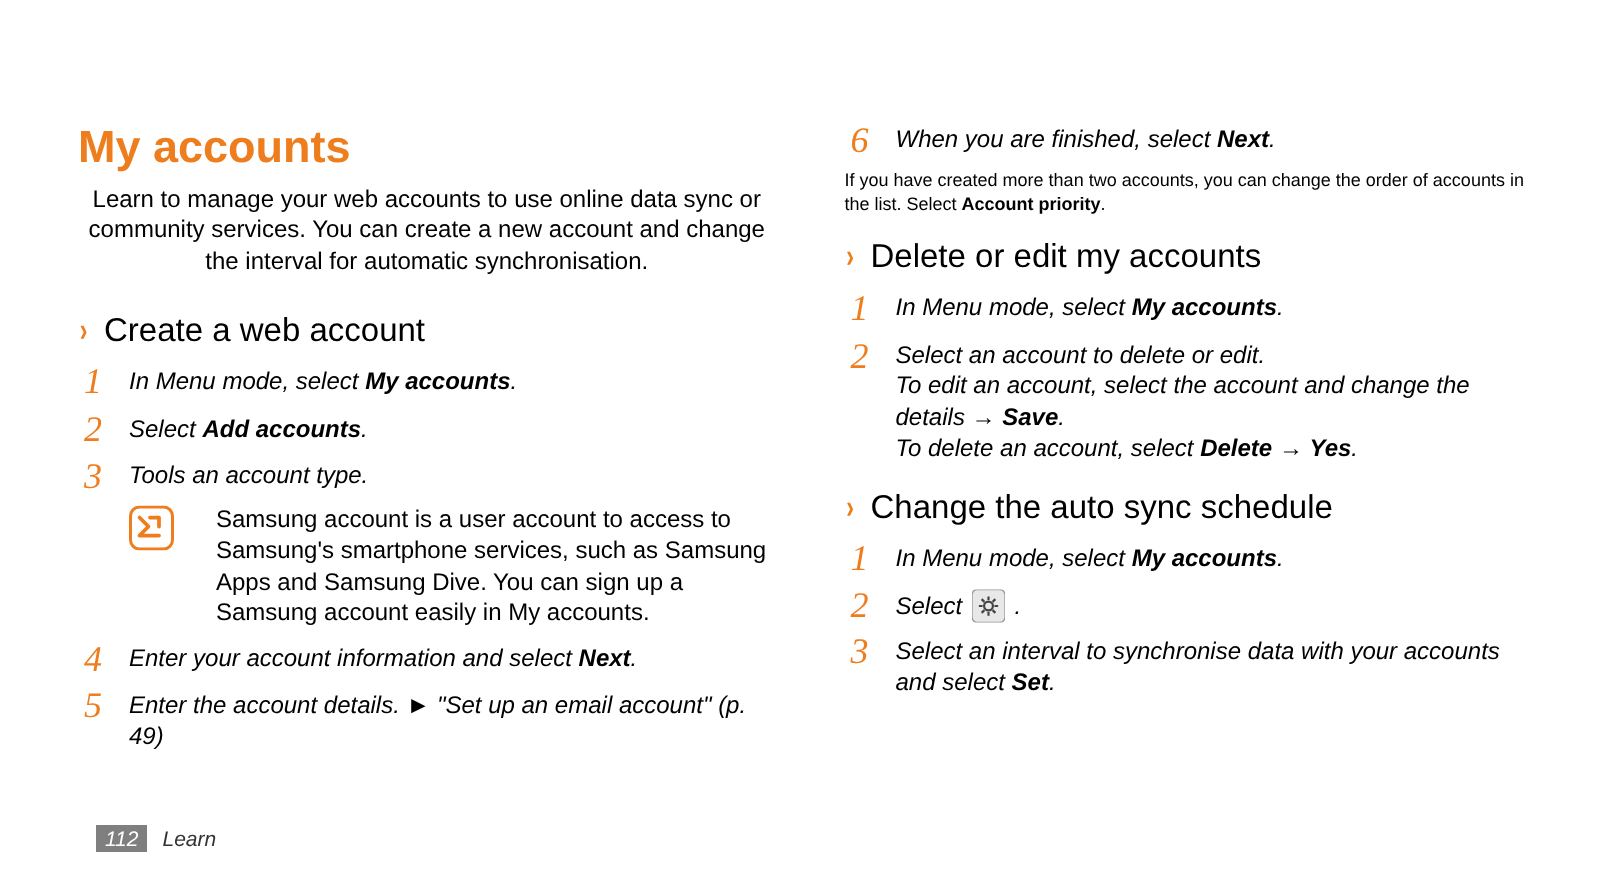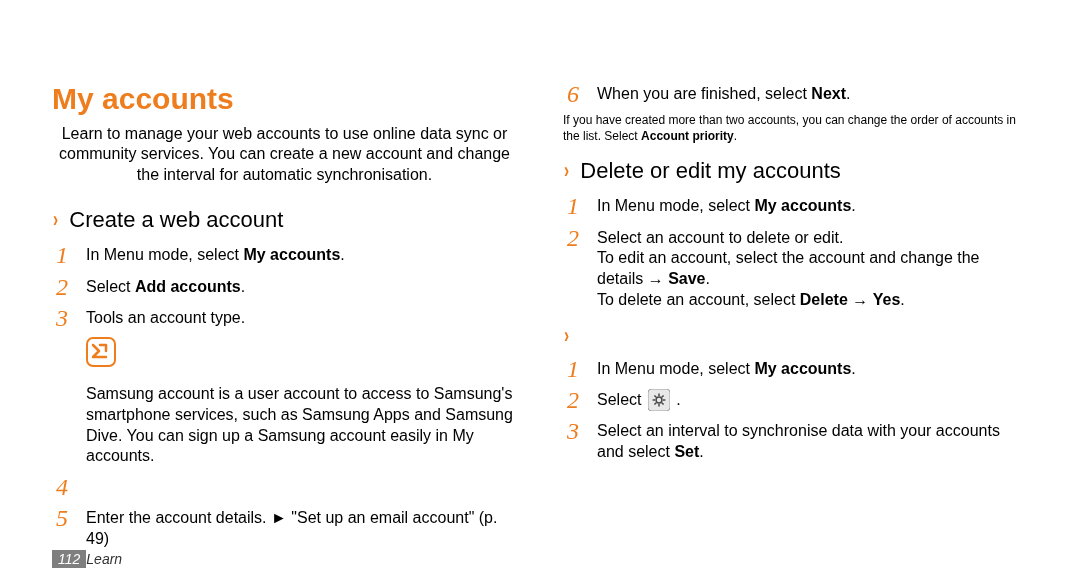--- a/index.html
+++ b/index.html
@@ -69,28 +69,28 @@
     line-height: 1.05;
     min-width: 20px;
     text-align: center;
     font-weight: 400;
   }
   .step-body {
     font-size: 16px;
     line-height: 1.3;
     flex: 1;
     padding-top: 2px;
+    font-style: italic;
   }
   b { font-weight: 700; }
   .note {
     display: flex;
     align-items: flex-start;
-    gap: 17px;
+    gap: 28px;
     margin: 2px 0 8px 34px;
-    flex-direction: column;
   }
   .note-icon {
     width: 30px;
     height: 30px;
     flex-shrink: 0;
   }
   .note-text {
     font-size: 16px;
     line-height: 1.3;
   }
@@ -103,24 +103,25 @@
     display: inline-block;
     vertical-align: middle;
     width: 22px;
     height: 22px;
     margin: 0 2px;
     position: relative;
     top: -1px;
   }
   .footer {
     position: absolute;
-    left: 52px;
+    left: 64px;
     bottom: 18px;
     display: flex;
     align-items: center;
+    gap: 10px;
     font-size: 14px;
     font-style: italic;
     color: #333;
   }
   .page-num-box {
     background: #7f7f7f;
     color: #fff;
     font-style: italic;
     padding: 1px 6px;
     font-size: 14px;
@@ -161,20 +162,21 @@
           <rect x="1" y="1" width="28" height="28" rx="6" ry="6" fill="#fff" stroke="#ee7d1e" stroke-width="2"></rect>
           <path d="M7 20 L13 14 L7 8 M7 20 L20 20 M14 8 L20 8 L20 14" fill="none" stroke="#ee7d1e" stroke-width="2.5" stroke-linecap="round" stroke-linejoin="round"></path>
         </svg>
       </span>
       <div class="note-text">Samsung account is a user account to access to Samsung's smartphone services, such as Samsung Apps and Samsung Dive. You can sign up a Samsung account easily in My accounts.</div>
     </div>
 
     <ol class="steps">
         <li class="step">
           <span class="step-num">4</span>
+          <div class="step-body">Enter your account information and select <b>Next</b>.</div>
         </li>
         <li class="step">
           <span class="step-num">5</span>
           <div class="step-body">Enter the account details. ► "Set up an email account" (p. 49)</div>
         </li>
       </ol>
   </div>
 
   <div class="col">
     <ol class="steps">
@@ -195,20 +197,21 @@
           <div class="step-body">In Menu mode, select <b>My accounts</b>.</div>
         </li>
         <li class="step">
           <span class="step-num">2</span>
           <div class="step-body">Select an account to delete or edit.<br>To edit an account, select the account and change the details → <b>Save</b>.<br>To delete an account, select <b>Delete</b> → <b>Yes</b>.</div>
         </li>
       </ol>
 
     <div class="section-head">
       <span class="chev">›</span>
+      <span class="section-title">Change the auto sync schedule</span>
     </div>
     <ol class="steps">
         <li class="step">
           <span class="step-num">1</span>
           <div class="step-body">In Menu mode, select <b>My accounts</b>.</div>
         </li>
         <li class="step">
           <span class="step-num">2</span>
           <div class="step-body">Select <span class="gear-inline"><svg viewBox="0 0 24 24">
                 <rect x="0" y="0" width="24" height="24" rx="4" fill="#e8e8e8" stroke="#999" stroke-width="1"></rect>

